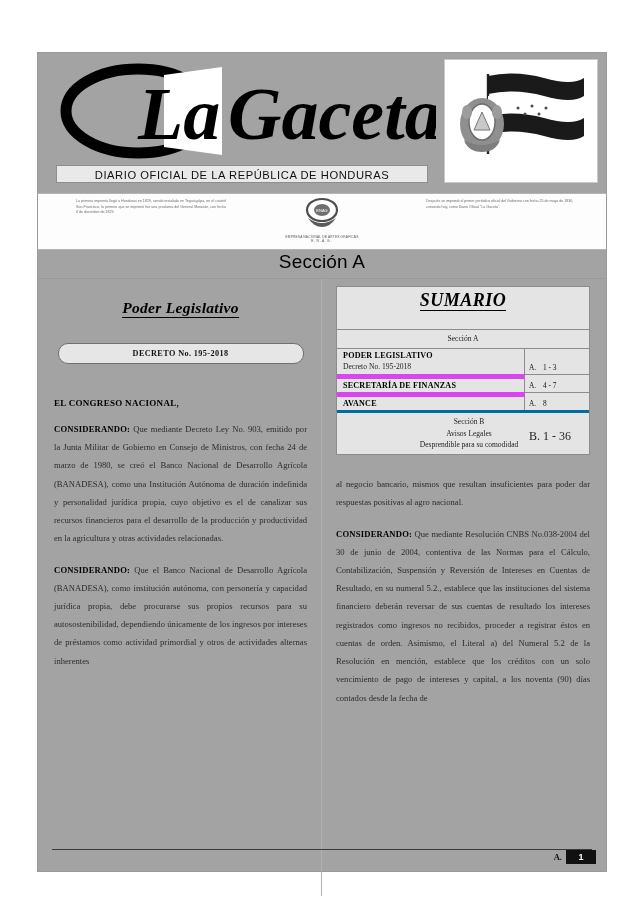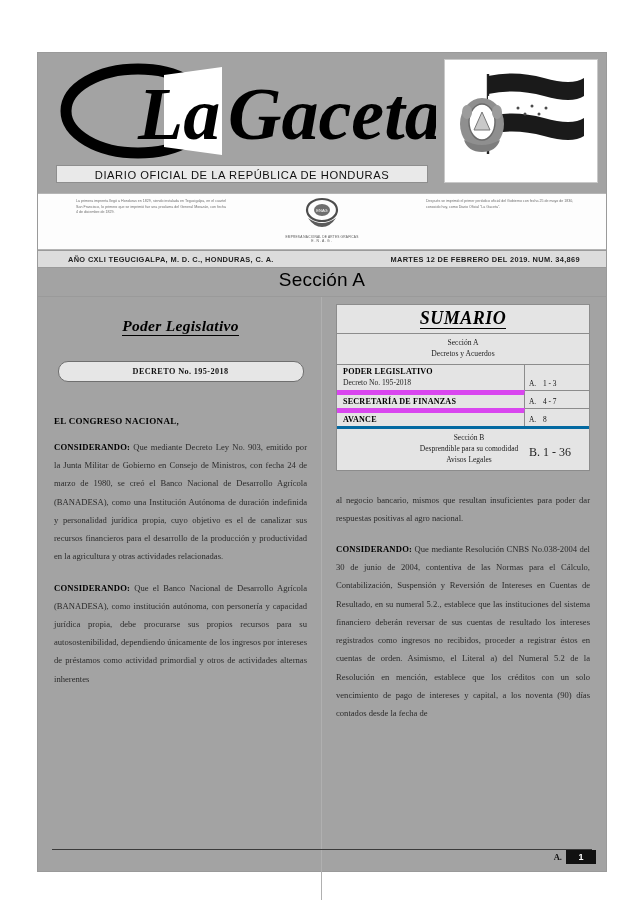--- a/index.html
+++ b/index.html
@@ -96,21 +96,21 @@
     letter-spacing:.3px;margin:34px 0 12px 0;color:#000;
   }
 
   
   .sumario{
     border:1px solid #8c8c8c;background:#e4e4e4;margin:3px 0 0 0;
   }
   .sum-title{
     text-align:center;font-family:"Liberation Serif",serif;
     font-weight:bold;font-style:italic;font-size:18px;letter-spacing:.5px;
-    padding:3px 0 4px 0;color:#000;border-bottom:1px solid #8c8c8c;
+    padding:3px 0 18px 0;color:#000;border-bottom:1px solid #8c8c8c;
   }
   .sum-title span{border-bottom:1.8px solid #000;}
   .sum-sub{
     text-align:center;font-size:7.6px;line-height:1.5;padding:3px 0 4px 0;
     color:#1c1c1c;border-bottom:1px solid #8c8c8c;
   }
   .sum-rows{display:block;}
   .srow{display:flex;align-items:stretch;min-height:14px;}
   .scell{
     flex:1;padding:2px 5px 2px 6px;border-right:1px solid #8c8c8c;
@@ -191,24 +191,20 @@
         <ellipse cx="21" cy="14" rx="8" ry="6" fill="#6f6f6f"></ellipse>
         <text x="21" y="16" text-anchor="middle" font-size="4" fill="#fff" font-family="Liberation Sans, sans-serif">ENAG</text>
         <path d="M7 22 q14 10 28 0 q-6 9 -14 9 q-8 0 -14 -9 Z" fill="#5a5a5a"></path>
       </svg>
       <div class="sealname">EMPRESA NACIONAL DE ARTES GRÁFICAS</div>
       <div class="sealsub">E.N.A.G.</div>
     </div>
     <div class="note right">Después se imprimió el primer periódico oficial del Gobierno con fecha 25 de mayo de 1830, conocido hoy, como Diario Oficial "La Gaceta".</div>
   </div>
 
-  <div class="datebar">
-    <span class="dl">AÑO CXLI  TEGUCIGALPA, M. D. C., HONDURAS, C. A.</span>
-    <span class="dr">MARTES 12 DE FEBRERO DEL 2019.    NUM. 34,869</span>
-  </div>
 
   <div class="sectionbar">
     <span class="stitle">Sección A</span>
   </div>
 
   <div class="body">
 
     <div class="colL">
       <div class="poder">
         <span>Poder Legislativo</span>
@@ -228,21 +224,20 @@
     </div>
 
     <div class="colR">
 
       <div class="sumario">
         <div class="sum-title">
           <span>SUMARIO</span>
         </div>
         <div class="sum-sub">
           <div>Sección A</div>
-          <div>Decretos y Acuerdos</div>
         </div>
 
         <div class="sum-rows">
 
           <div class="srow">
             <div class="scell">
               <div class="sh">PODER LEGISLATIVO</div>
               <div class="sd">Decreto No. 195-2018</div>
             </div>
             <div class="spage">
@@ -268,22 +263,22 @@
             <div class="spage">
               <span class="pa">A.</span>
               <span>8</span>
             </div>
           </div>
 
         </div>
 
         <div class="sum-foot">
           <div>Sección B</div>
+          <div>Avisos Legales</div>
           <div>Desprendible para su comodidad</div>
-          <div>Avisos Legales</div>
           <div class="fp">
             <span>B.</span>
             <span>1 - 36</span>
           </div>
         </div>
       </div>
 
       <p class="p" style="margin-top:20px;">
         <span>al negocio bancario, mismos que resultan insuficientes para poder dar respuestas positivas al agro nacional.</span>
       </p>

